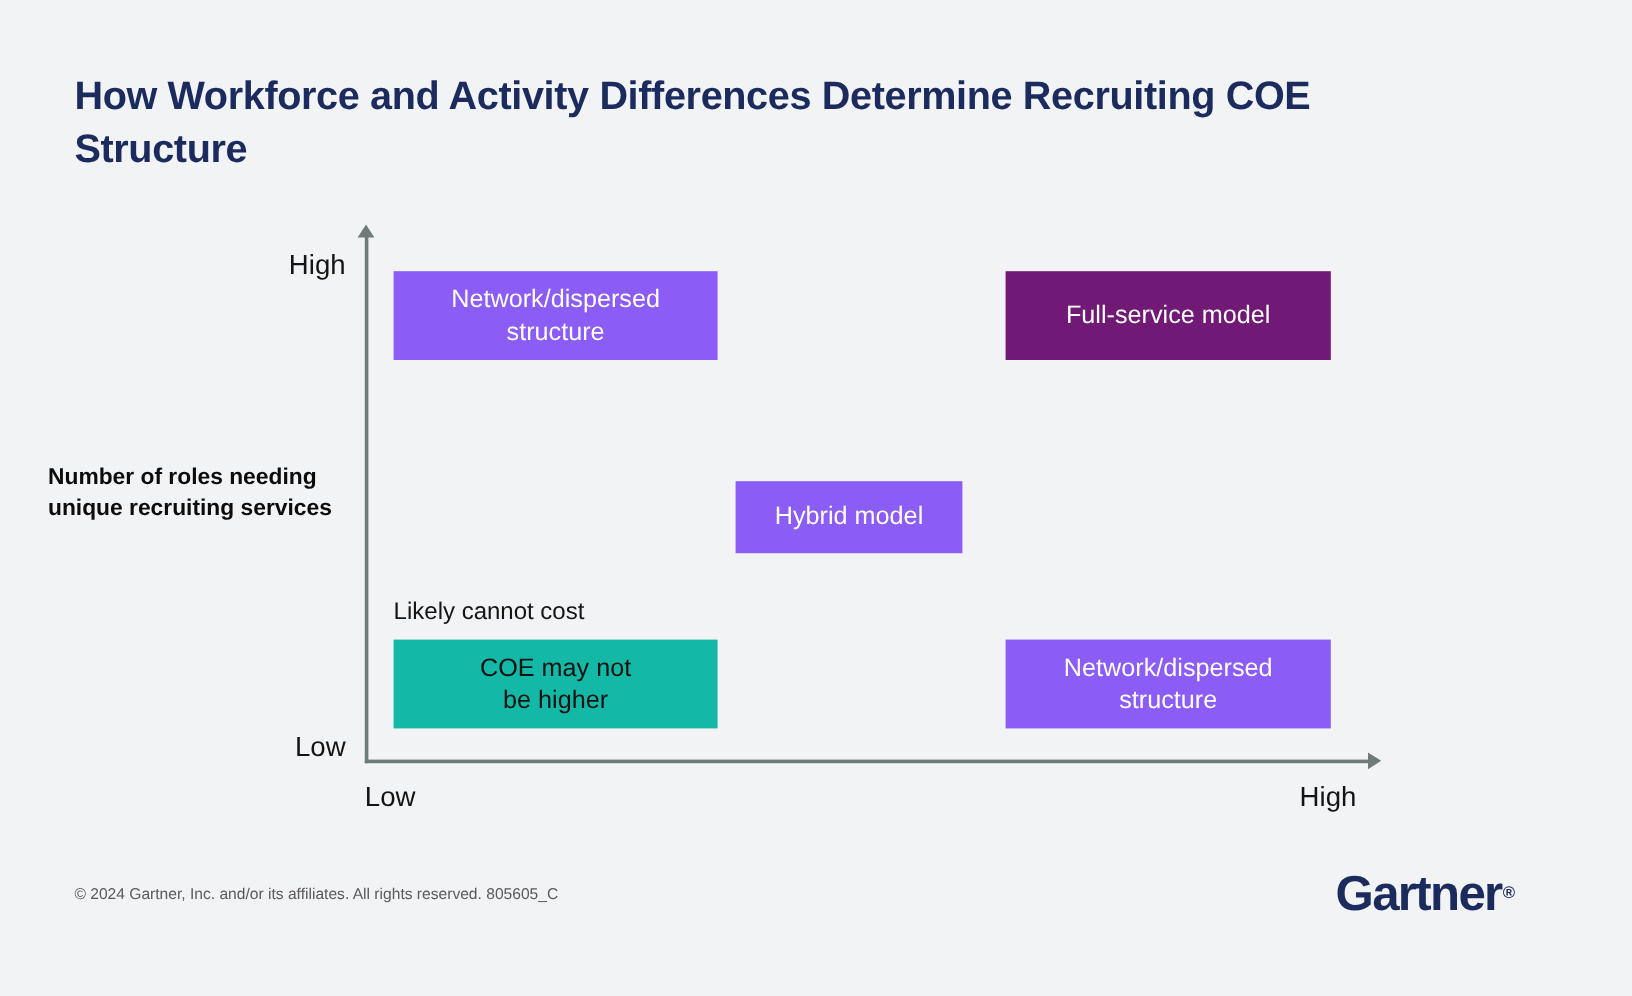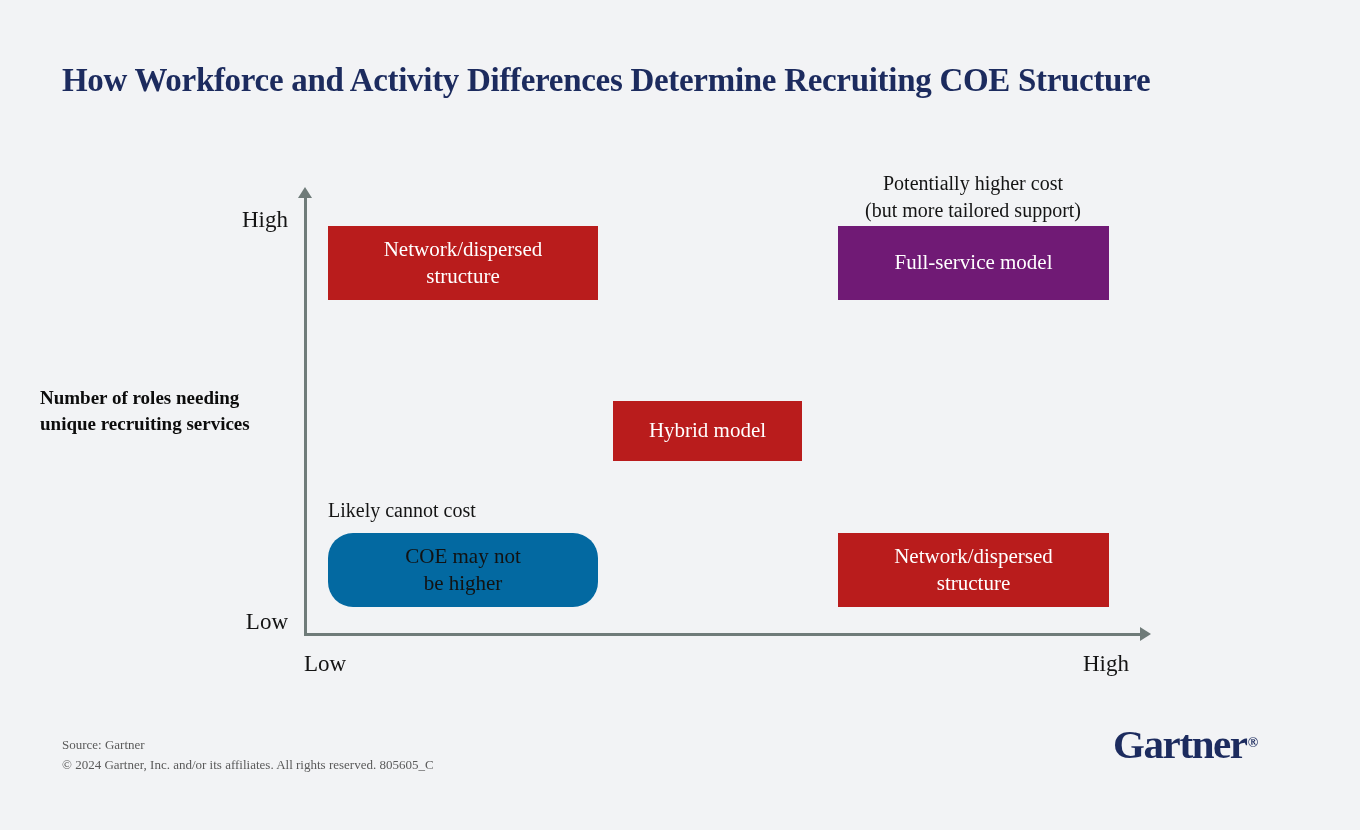--- a/index.html
+++ b/index.html
@@ -10,21 +10,20 @@
     width: 1360px;
     height: 830px;
     background: #f2f3f5;
     font-family: "Liberation Sans", sans-serif;
     overflow: hidden;
   }
   #canvas {
     position: relative;
     width: 1244px;
     height: 830px;
-    font-family: Liberation Serif, serif;
   }
 
   
   #page-title {
     position: absolute;
     left: 62px;
     top: 58px;
     width: 1130px;
     font-size: 33px;
     font-weight: bold;
@@ -130,31 +129,30 @@
     position: absolute;
     display: flex;
     align-items: center;
     justify-content: center;
     text-align: center;
     font-size: 21px;
     line-height: 1.3;
     box-sizing: border-box;
   }
   .quad-box.mid {
-    background: #b91c1c;
+    background: #8b5cf6;
     color: #ffffff;
   }
   .quad-box.dark {
     background: #701a75;
     color: #ffffff;
   }
   .quad-box.light {
-    background: #0369a1;
+    background: #14b8a6;
     color: #121212;
-    border-radius: 25px;
   }
 
   #box-top-left     { left: 328px; top: 226px; width: 270px; height: 74px; }
   #box-top-right    { left: 838px; top: 226px; width: 271px; height: 74px; }
   #box-middle       { left: 613px; top: 401px; width: 189px; height: 60px; }
   #box-bottom-left  { left: 328px; top: 533px; width: 270px; height: 74px; }
   #box-bottom-right { left: 838px; top: 533px; width: 271px; height: 74px; }
 
   
   #footer-source {
@@ -201,24 +199,20 @@
   <div class="axis-line" id="x-axis-line"></div>
   <div id="x-axis-arrow"></div>
 
   <div class="scale-label" id="y-high-label">High</div>
   <div class="scale-label" id="y-low-label">Low</div>
   <div class="scale-label" id="x-low-label">Low</div>
   <div class="scale-label" id="x-high-label">High</div>
 
   <div id="y-axis-title">Number of roles needing unique recruiting services</div>
 
-  <div id="annotation-high-cost">
-    <div>Potentially higher cost</div>
-    <div>(but more tailored support)</div>
-  </div>
   <div id="annotation-low-cost">Likely cannot cost</div>
 
   <div class="quad-box mid" id="box-top-left">
     <div>
       <div>Network/dispersed</div>
       <div>structure</div>
     </div>
   </div>
 
   <div class="quad-box dark" id="box-top-right">
@@ -237,21 +231,20 @@
   </div>
 
   <div class="quad-box mid" id="box-bottom-right">
     <div>
       <div>Network/dispersed</div>
       <div>structure</div>
     </div>
   </div>
 
   <div id="footer-source">
-    <div>Source: Gartner</div>
     <div>© 2024 Gartner, Inc. and/or its affiliates. All rights reserved. 805605_C</div>
   </div>
 
   <div id="brand-logo">
     <span id="brand-logo-text">Gartner</span>
     <span id="brand-logo-mark">®</span>
   </div>
 
 </div>
 

